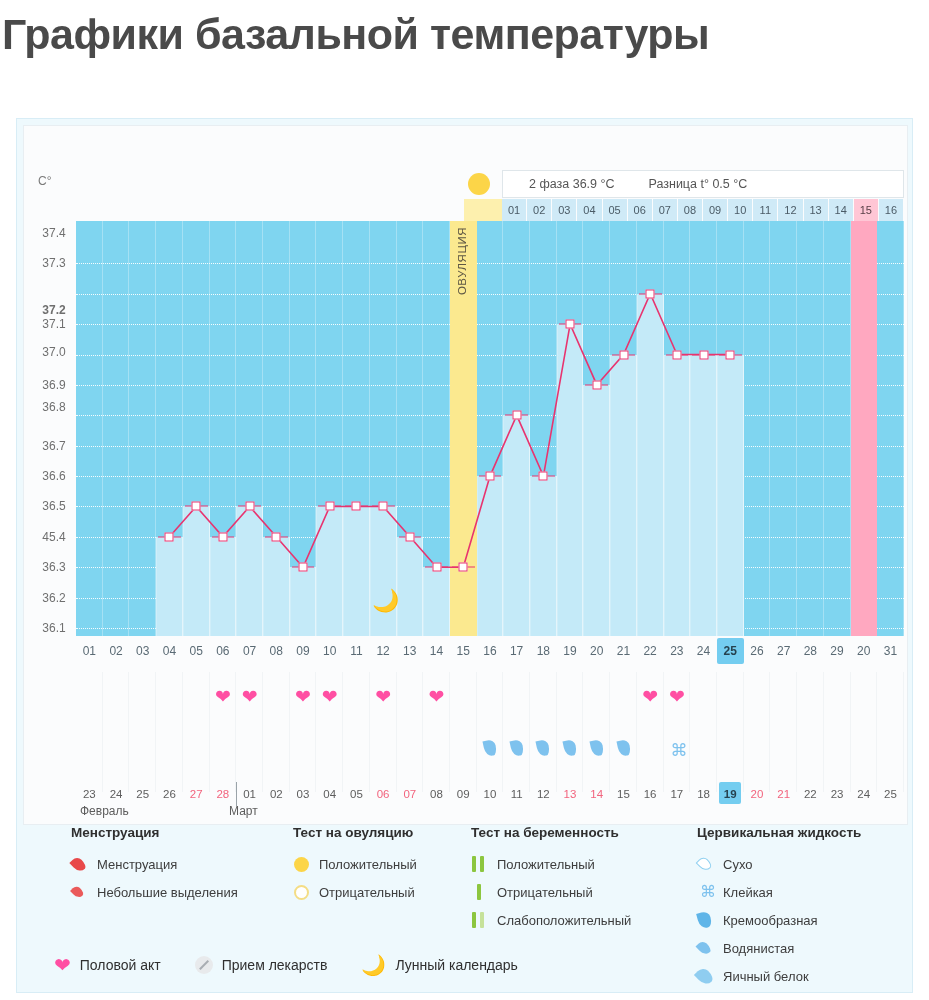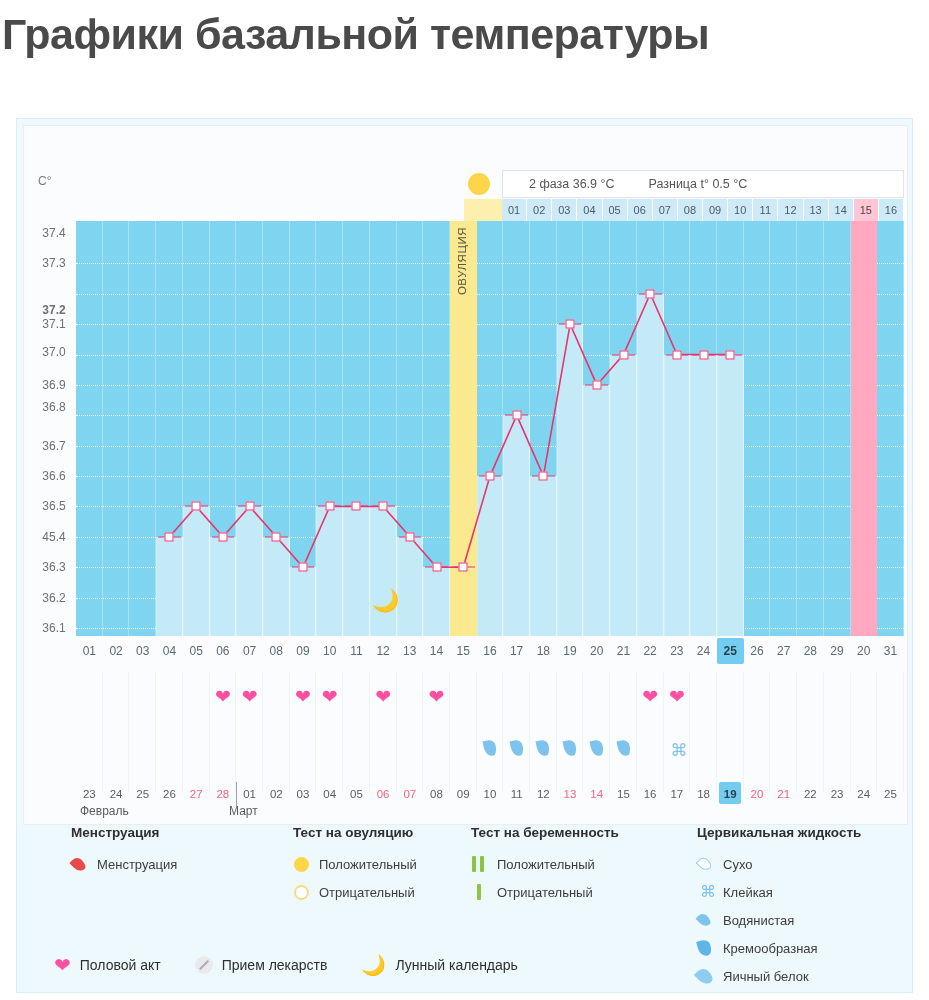--- a/index.html
+++ b/index.html
@@ -653,20 +653,26 @@
 
   <div class="legend">
     <div class="lcol" style="left:0;width:218px">
       <h4>Менструация</h4>
       <div class="litem">
         <span class="licon">
             <i class="d-red"></i>
           </span>
         <span>Менструация</span>
       </div>
+      <div class="litem">
+        <span class="licon">
+            <i class="d-red small"></i>
+          </span>
+        <span>Небольшие выделения</span>
+      </div>
     </div>
 
     <div class="lcol" style="left:222px;width:172px">
       <h4>Тест на овуляцию</h4>
       <div class="litem">
         <span class="licon">
             <i class="c-yellow"></i>
           </span>
         <span>Положительный</span>
       </div>
@@ -690,47 +696,56 @@
         <span>Положительный</span>
       </div>
       <div class="litem">
         <span class="licon">
             <span class="gbars" style="margin-left:6px">
               <i class="gbar"></i>
             </span>
           </span>
         <span>Отрицательный</span>
       </div>
+      <div class="litem">
+        <span class="licon">
+            <span class="gbars">
+              <i class="gbar"></i>
+              <i class="gbar pale"></i>
+            </span>
+          </span>
+        <span>Слабоположительный</span>
+      </div>
     </div>
 
     <div class="lcol" style="left:626px;width:215px">
       <h4>Цервикальная жидкость</h4>
       <div class="litem">
         <span class="licon">
             <i class="d-outline"></i>
           </span>
         <span>Сухо</span>
       </div>
       <div class="litem">
         <span class="licon">
             <i class="d-sticky">⌘</i>
           </span>
         <span>Клейкая</span>
       </div>
       <div class="litem">
         <span class="licon">
+            <i class="d-creamy"></i>
+          </span>
+        <span>Кремообразная</span>
+      </div>
+      <div class="litem">
+        <span class="licon">
             <i class="d-watery"></i>
           </span>
         <span>Водянистая</span>
-      </div>
-      <div class="litem">
-        <span class="licon">
-            <i class="d-creamy"></i>
-          </span>
-        <span>Кремообразная</span>
       </div>
       <div class="litem">
         <span class="licon">
             <i class="d-egg"></i>
           </span>
         <span>Яичный белок</span>
       </div>
     </div>
   </div>
 </div>

